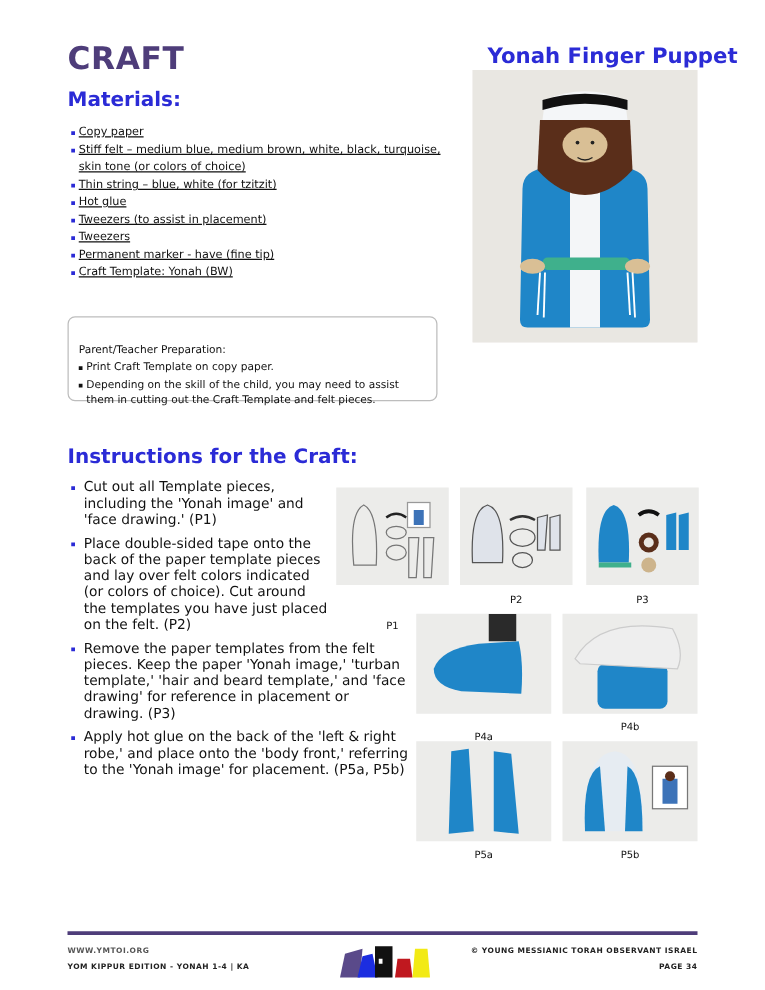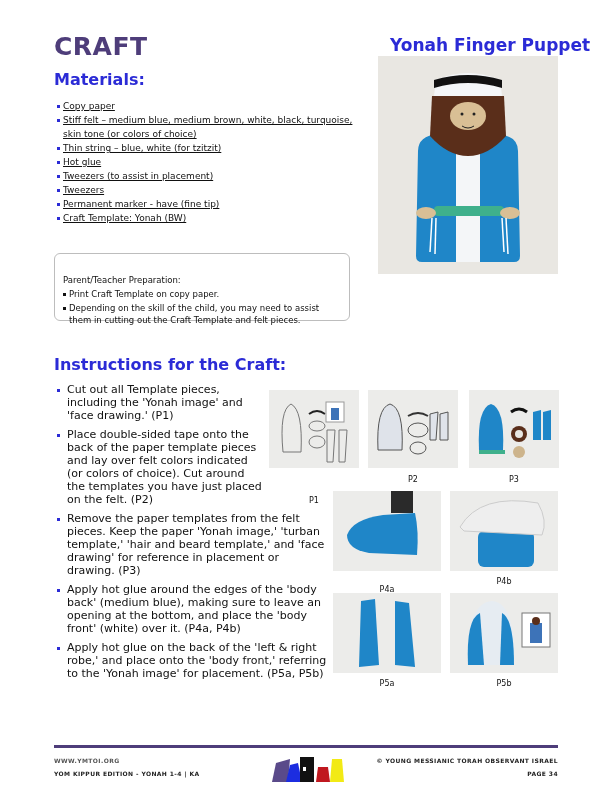--- a/index.html
+++ b/index.html
@@ -94,21 +94,20 @@
     <path d="M58 24 Q90 10 122 24 L124 40 L56 40 Z" fill="#f4f6f8"></path>
     <path d="M56 24 Q90 14 124 24 L124 32 Q90 22 56 32 Z" fill="#111"></path>
   </svg>
 </div>
 
 <div class="section-h" id="instr-h">Instructions for the Craft:</div>
 <ul class="steps">
   <li style="width:205px">Cut out all Template pieces, including the 'Yonah image' and 'face drawing.' (P1)</li>
   <li style="width:205px">Place double-sided tape onto the back of the paper template pieces and lay over felt colors indicated (or colors of choice). Cut around the templates you have just placed on the felt. (P2)</li>
   <li>Remove the paper templates from the felt pieces. Keep the paper 'Yonah image,' 'turban template,' 'hair and beard template,' and 'face drawing' for reference in placement or drawing. (P3)</li>
-  <li>Apply hot glue around the edges of the 'body back' (medium blue), making sure to leave an opening at the bottom, and place the 'body front' (white) over it. (P4a, P4b)</li>
   <li>Apply hot glue on the back of the 'left &amp; right robe,' and place onto the 'body front,' referring to the 'Yonah image' for placement. (P5a, P5b)</li>
 </ul>
 
 <div class="thumb" style="left:269px;top:390px;width:90px;height:78px;">
   <svg width="90" height="78">
     <path d="M14 62 Q10 20 22 14 Q34 20 32 62 Z" fill="none" stroke="#777"></path>
     <ellipse cx="48" cy="36" rx="8" ry="5" fill="none" stroke="#777"></ellipse>
     <ellipse cx="48" cy="52" rx="8" ry="6" fill="none" stroke="#777"></ellipse>
     <path d="M40 24 Q48 18 56 24" stroke="#222" stroke-width="2" fill="none"></path>
     <rect x="57" y="12" width="18" height="20" fill="#fff" stroke="#999"></rect>

